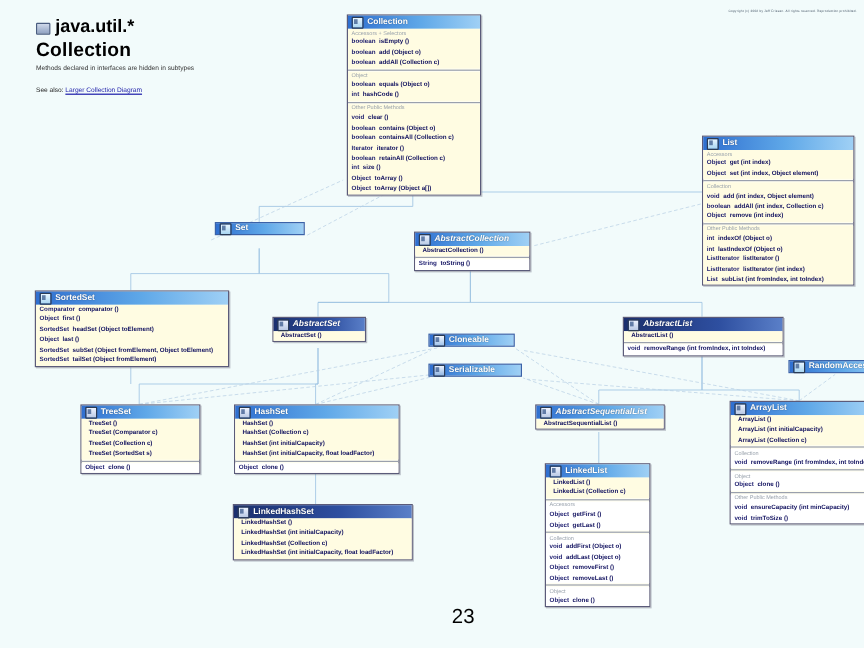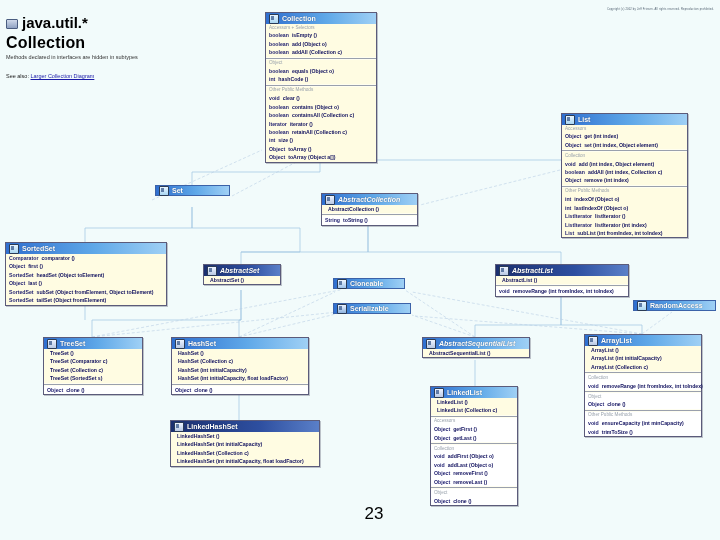--- a/index.html
+++ b/index.html
@@ -2,21 +2,21 @@
 <html><head>
 <meta charset="utf-8">
 <style>
   html,body{margin:0;padding:0;}
   body{
     width:720px;height:540px;overflow:hidden;position:relative;
     background:#f2fbfb;
     font-family:"Liberation Sans", sans-serif;
     color:#000;
   }
-  .stage{position:absolute;inset:0;}
+  .stage{position:absolute;inset:0;margin-left:24px;}
   svg.links{position:absolute;left:0;top:0;width:720px;height:540px;}
 
   
   .hdr{position:absolute;left:6px;top:14px;width:240px;}
   .hdr .pkg{font-size:15px;font-weight:bold;letter-spacing:0px;display:flex;align-items:center;gap:5px;}
   .pkg-ico{display:inline-block;width:11px;height:11px;position:relative;}
   .pkg-ico:before{content:"";position:absolute;left:0;top:2px;width:10px;height:8px;
     background:linear-gradient(#cfd9ea,#8fa2c2);border:1px solid #4a5d80;border-radius:1px;}
   .hdr .cls{font-size:16px;font-weight:bold;margin-top:3px;letter-spacing:.2px;}
   .hdr .note{font-size:5.5px;color:#333;margin-top:2px;line-height:1.3;}

